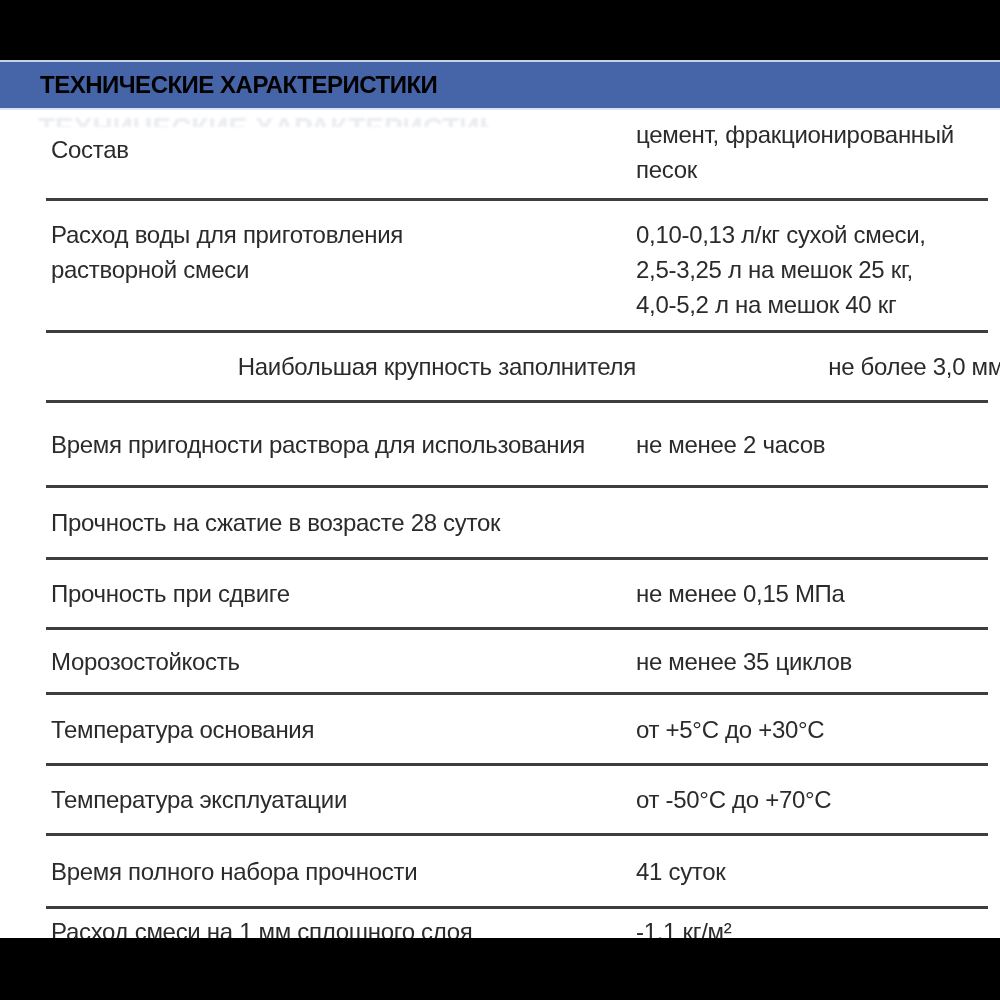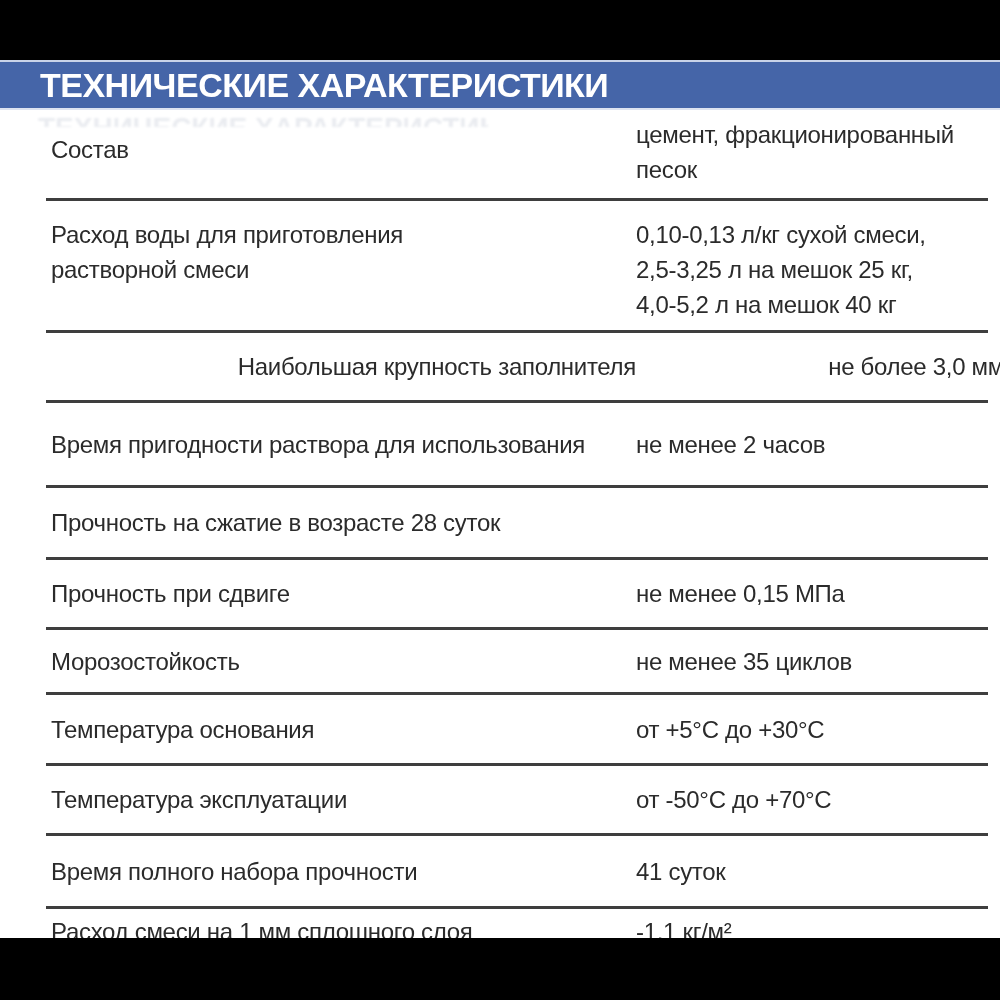--- a/index.html
+++ b/index.html
@@ -12,21 +12,21 @@
   .letterbox.top { top:0; height:60px; }
   .letterbox.bottom { bottom:0; height:62px; }
 
   .header-bar {
     position:absolute; top:60px; left:0; width:1000px; height:50px;
     background:#4565a8;
     border-top:2px solid #c9d3e8; border-bottom:2px solid #dde3f0;
     display:flex; align-items:center; z-index:4;
   }
   .header-bar h1 {
-    padding-left:40px; color:#ffffff; font-size:34px; font-weight:bold;
+    padding-left:40px; color:#000000; font-size:24px; font-weight:bold;
     letter-spacing:-0.5px; white-space:nowrap;
   }
 
   
   .ghost {
     position:absolute; top:112px; left:38px; width:450px; height:15px;
     overflow:hidden; font-size:28px; font-weight:bold; color:#7d8aa5;
     opacity:0.16; filter:blur(1px); white-space:nowrap; z-index:1;
   }
 

